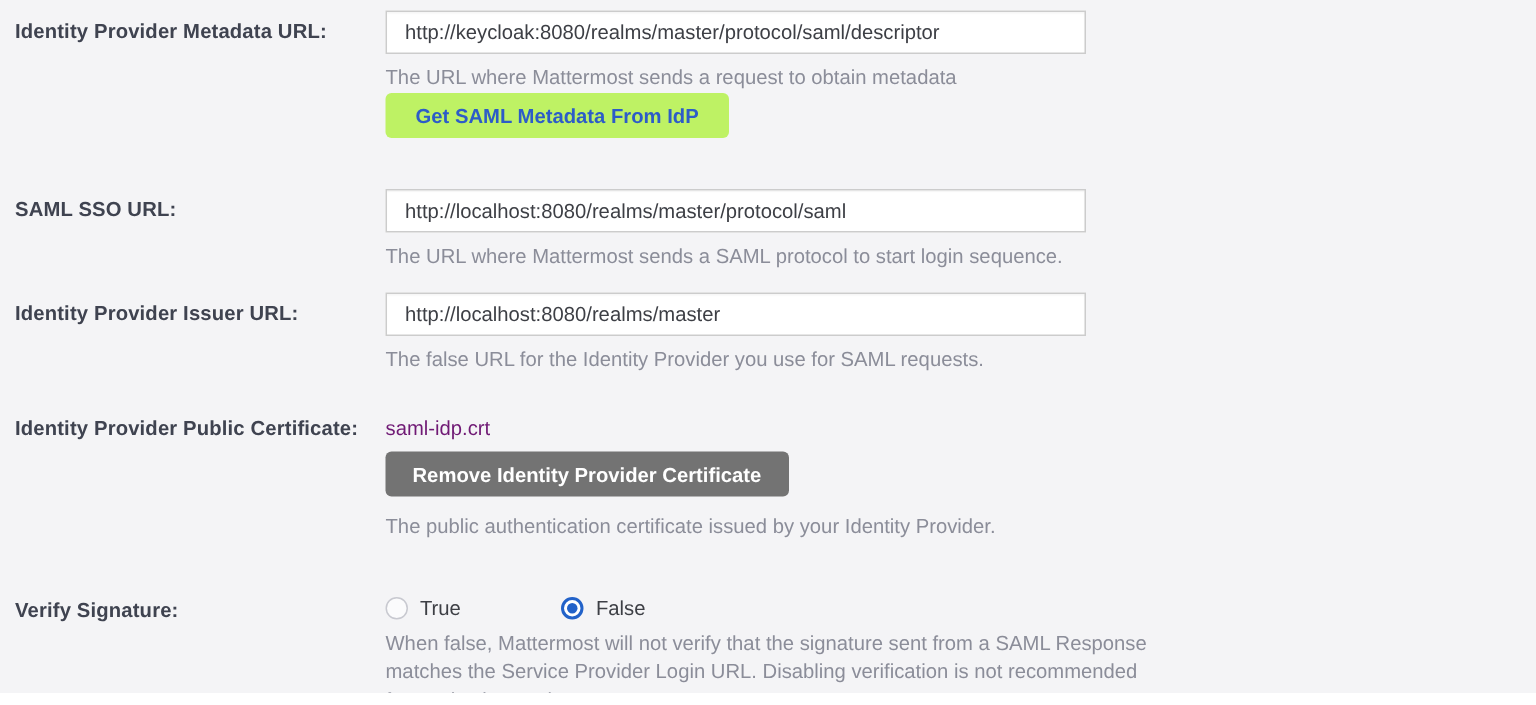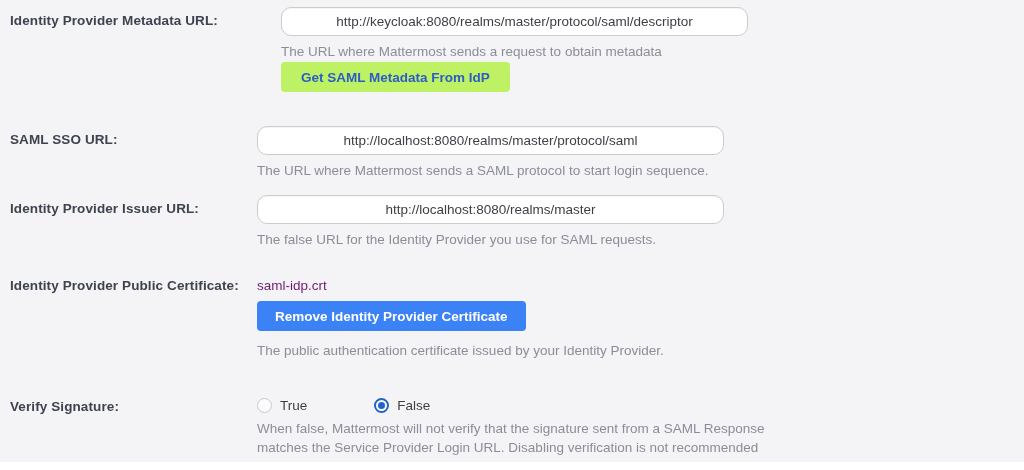--- a/index.html
+++ b/index.html
@@ -22,29 +22,28 @@
     font-size: 13.5px;
     font-weight: bold;
     color: #3f4350;
     letter-spacing: 0.1px;
   }
   .controls { flex: none; width: 740px; }
   .text-input {
     width: 467px;
     height: 29px;
     border: 1px solid #cccccc;
-    border-radius: 10px;
+    border-radius: 0;
     background: #ffffff;
     padding: 0 12px;
     font-family: "Liberation Sans", "DejaVu Sans", sans-serif;
     font-size: 13.5px;
     color: #3d3f45;
     box-shadow: inset 0 1px 1px rgba(0,0,0,0.04);
     outline: none;
-    text-align: center;
   }
   .help-text {
     margin-top: 6px;
     font-size: 13.5px;
     line-height: 20px;
     color: #8b8d99;
     max-width: 512px;
   }
   .help-text.multiline { line-height: 19px; margin-top: 6px; }
   .btn {
@@ -58,31 +57,31 @@
     cursor: pointer;
     padding: 0 20px;
   }
   .btn-secondary {
     margin-top: 0;
     background: #bef264;
     color: #2d5cc8;
   }
   .btn-danger {
     margin-top: 5px;
-    background: #3b82f6;
+    background: #737373;
     color: #ffffff;
     padding: 0 18px;
   }
   .file-name {
     font-size: 13.5px;
     line-height: 20px;
     color: #701a75;
     padding-top: 4px;
   }
-  .g1 { margin-bottom: 34px; gap: 24px; }
+  .g1 { margin-bottom: 34px; }
   .g2 { margin-bottom: 14px; }
   .g3 { margin-bottom: 22px; }
   .g4 { margin-bottom: 32px; }
   .radio-row { display: flex; align-items: center; padding-top: 4px; height: 20px; gap: 39px; }
   .radio-option {
     display: inline-flex;
     align-items: center;
     margin-right: 28px;
     cursor: pointer;
     font-size: 13.5px;

